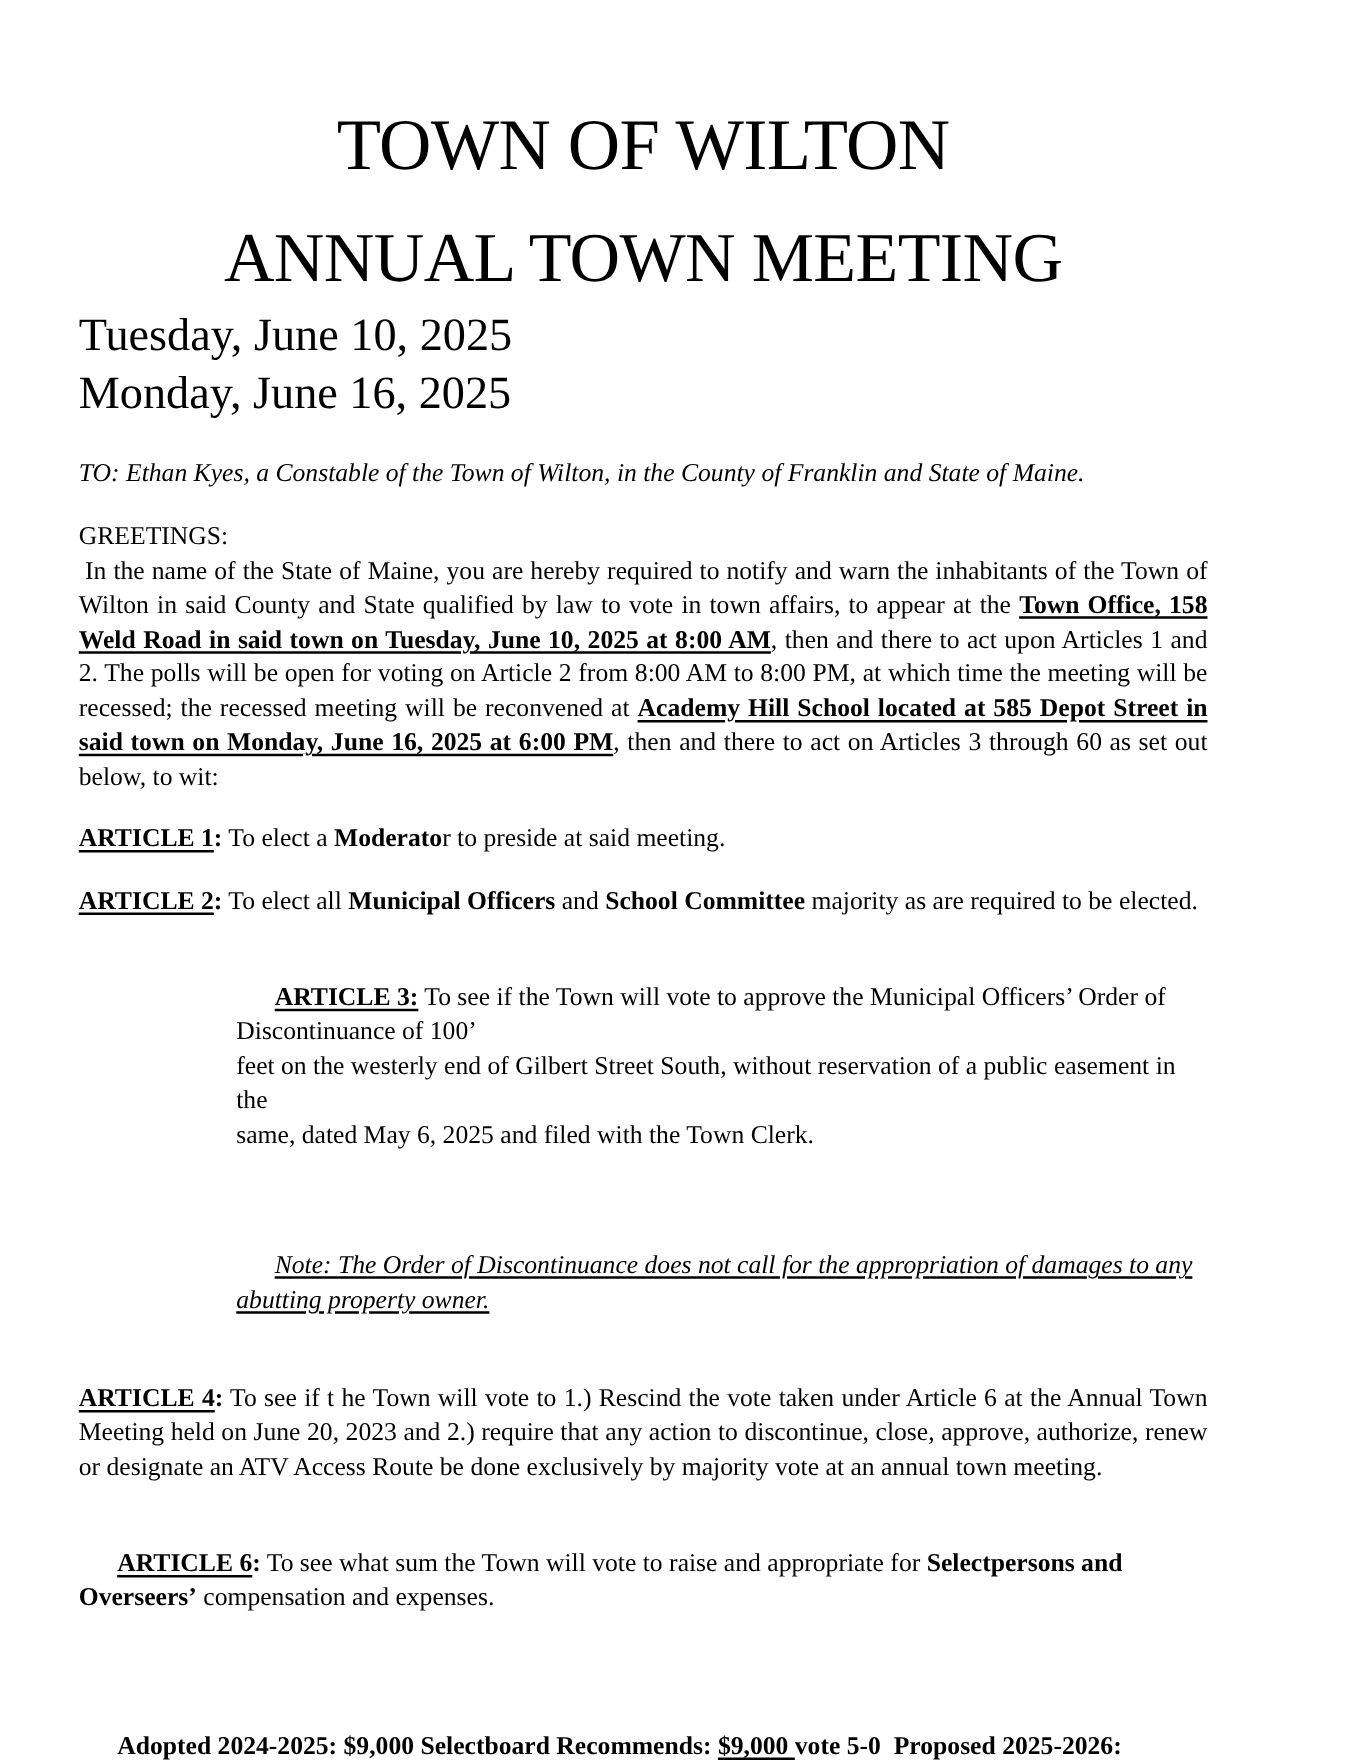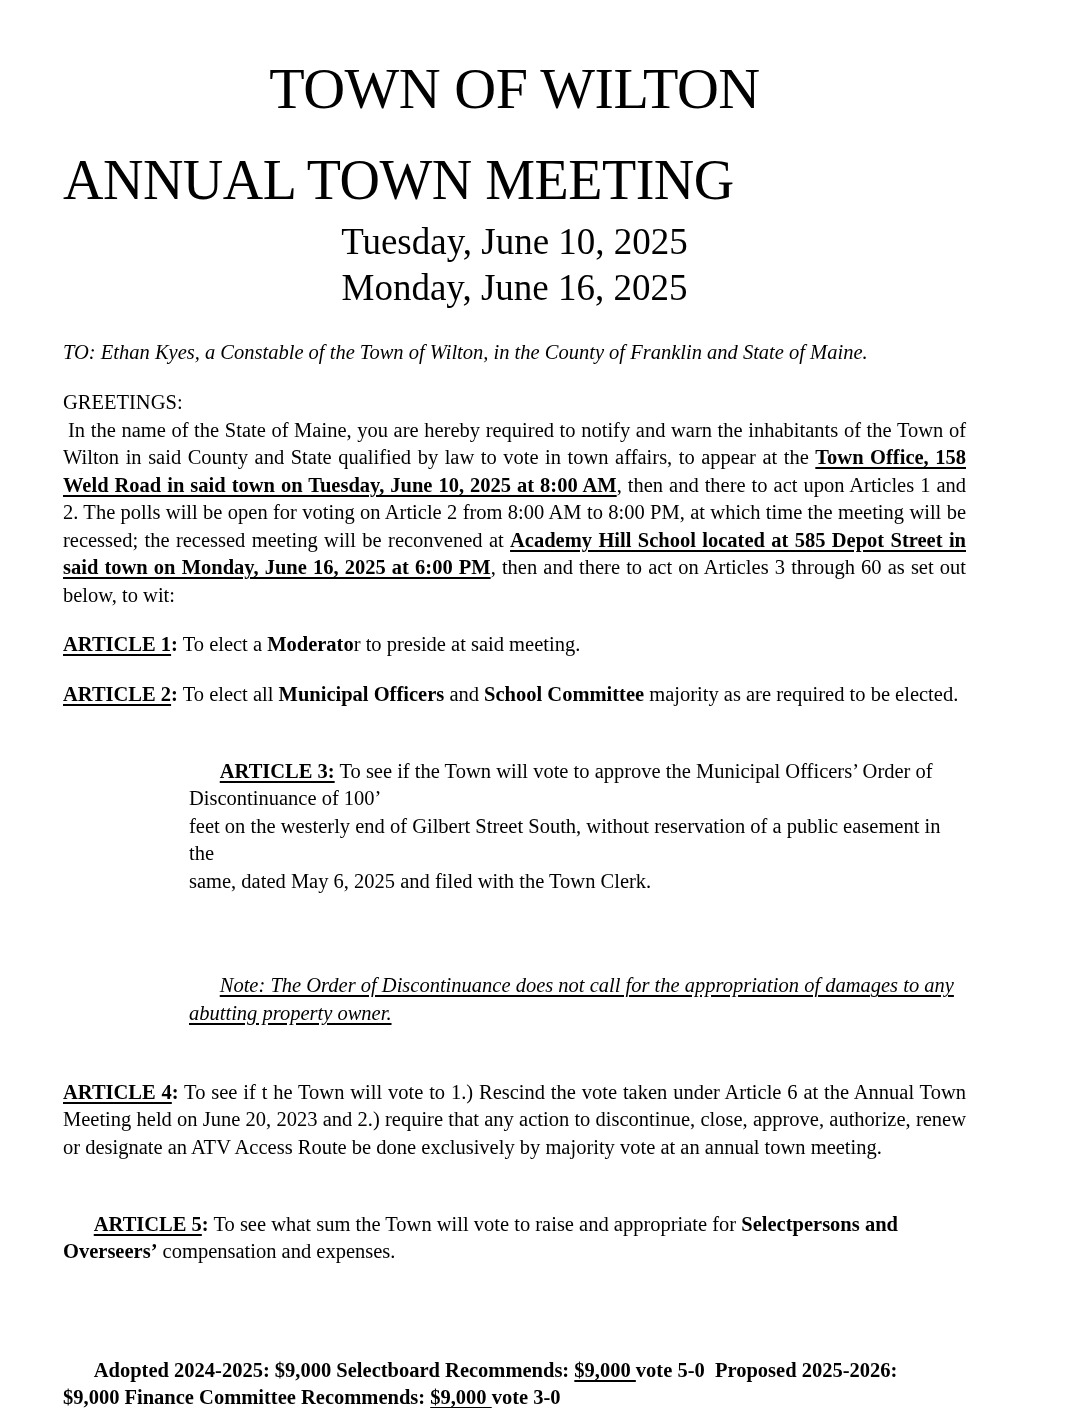--- a/index.html
+++ b/index.html
@@ -5,31 +5,31 @@
   html,body{margin:0;padding:0;}
   body{
     width:1088px;height:1408px;
     background:#ffffff;color:#000000;
     font-family:"Liberation Serif","DejaVu Serif",serif;
     overflow:hidden;
   }
   .page{
     box-sizing:border-box;
     width:1024px;height:1408px;
-    padding:56px 58px 0 63px;
+    padding:83px 58px 0 63px;
     background:#ffffff;
   }
   
   .title1{
     font-size:58px;line-height:1.15;text-align:center;
     letter-spacing:-0.5px;white-space:nowrap;
   }
-  .title23{margin-top:24px;text-align:left;}
+  .title23{margin-top:24px;text-align:center;}
   .title23 .tline{font-size:56px;line-height:1.18;letter-spacing:-0.5px;white-space:nowrap;}
-  .dates{margin-top:6px;text-align:center;}
+  .dates{margin-top:6px;}
   .dates .dline{font-size:37px;line-height:1.26;white-space:nowrap;}
   
   .bodytext{font-size:20.5px;line-height:27.5px;}
   .para{margin:22px 0 0 0;}
   .mt0{margin-top:0;}
   .mt27{margin-top:27px;font-style:italic;}
   .mt21{margin-top:23px;}
   .mt24{margin-top:24px;}
   .mt36{margin-top:36px;}
   .just{text-align:justify;text-justify:inter-word;}
@@ -89,21 +89,21 @@
     <div class="para noteblock prewrap">
       <span class="i uthin">Note: The Order of Discontinuance does not call for the appropriation of damages to any
 abutting property owner.</span>
     </div>
 
     <div class="para mt24 just">
       <span class="b u">ARTICLE 4</span><span class="b">:</span><span> To see if t he Town will vote to 1.) Rescind the vote taken under Article 6 at the Annual Town Meeting held on June 20, 2023 and 2.) require that any action to discontinue, close, approve, authorize, renew or designate an ATV Access Route be done exclusively by majority vote at an annual town meeting.</span>
     </div>
 
     <div class="para prewrap">
-      <span class="b u">ARTICLE 5</span><span class="b">:</span><span> To see what sum the Town will vote to raise and appropriate for </span><span class="b">Selectpersons and
+      <span class="b u">ARTICLE 6</span><span class="b">:</span><span> To see what sum the Town will vote to raise and appropriate for </span><span class="b">Selectpersons and
 Overseers’</span><span> compensation and expenses.</span>
     </div>
 
     <div class="para mt36 b prewrap">
       <span>Adopted 2024-2025: $9,000 Selectboard Recommends: </span><span class="u">$9,000 </span><span>vote 5-0  Proposed 2025-2026:
 $9,000 Finance Committee Recommends: </span><span class="u">$9,000 </span><span>vote 3-0</span>
     </div>
 
   </div>
 </div>

